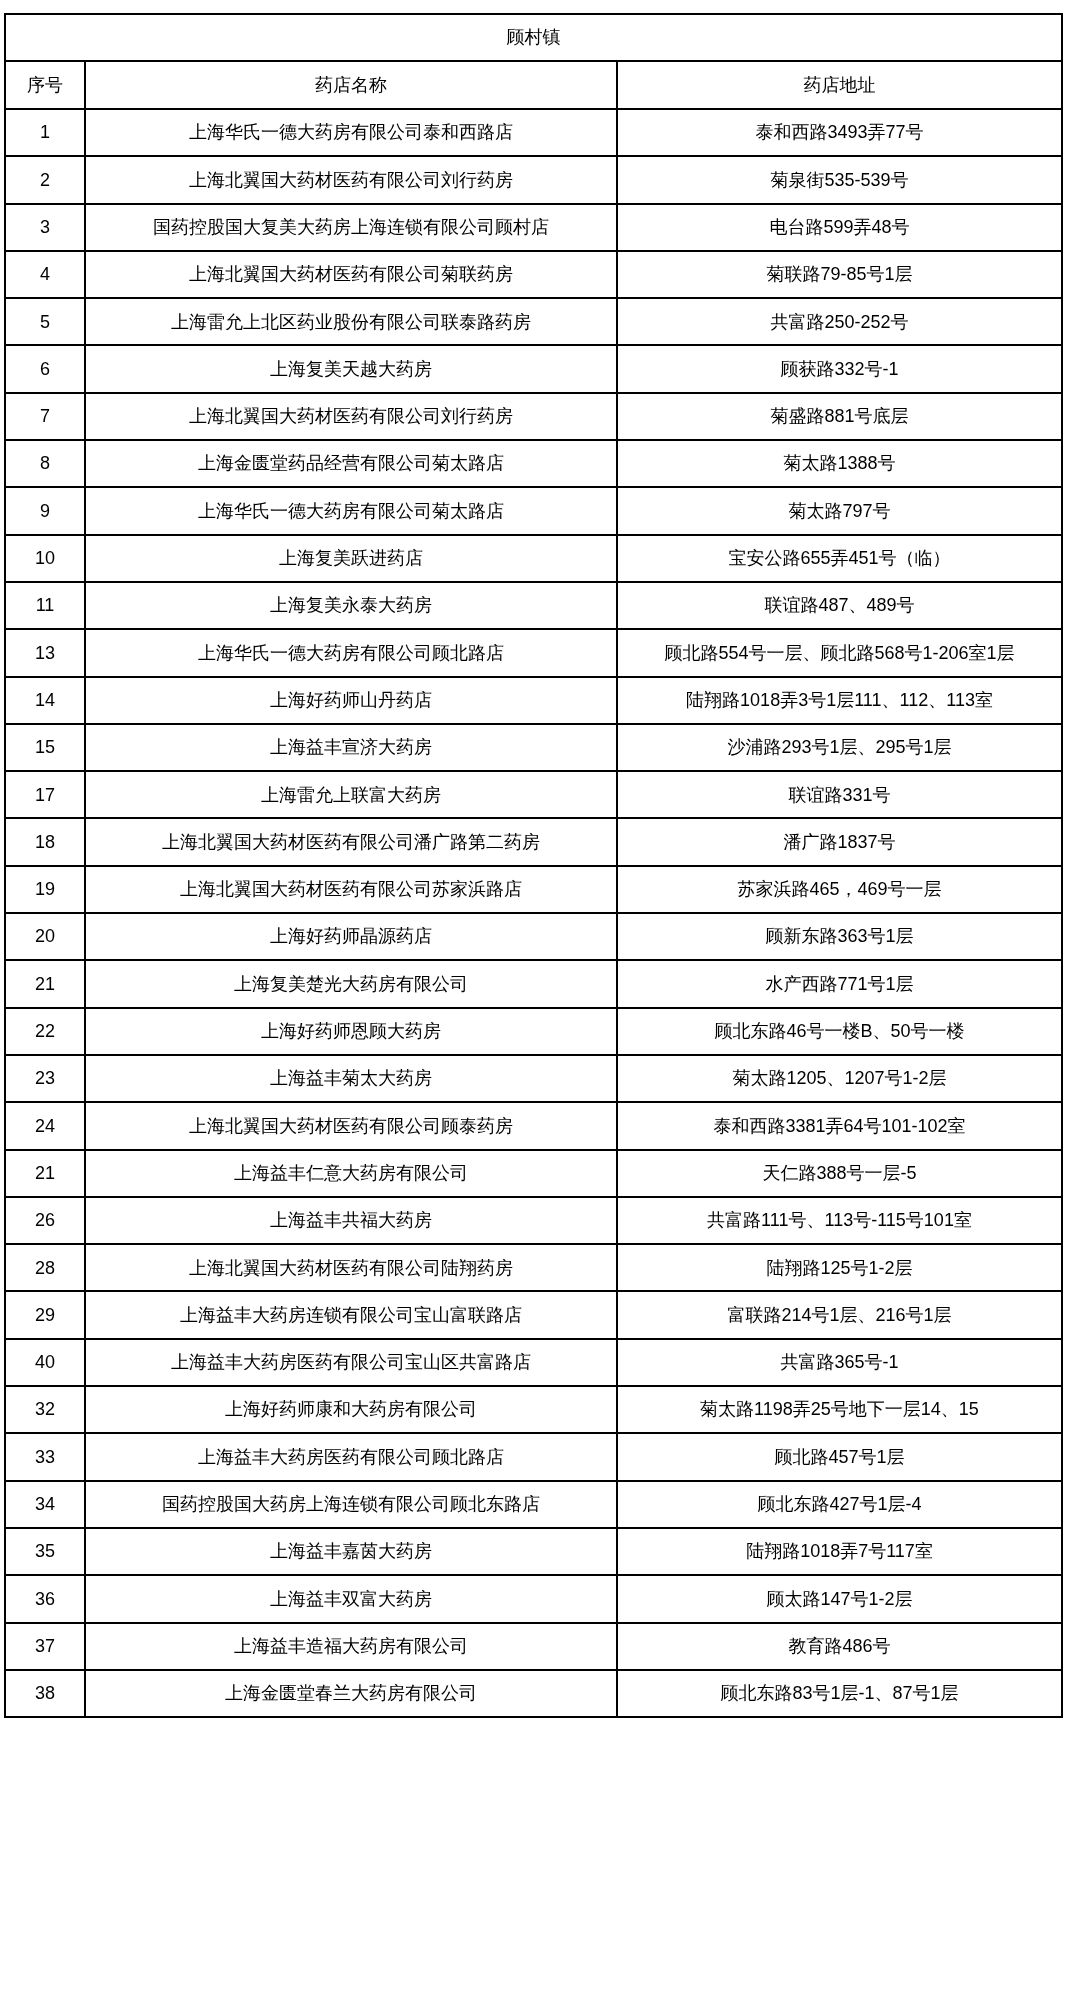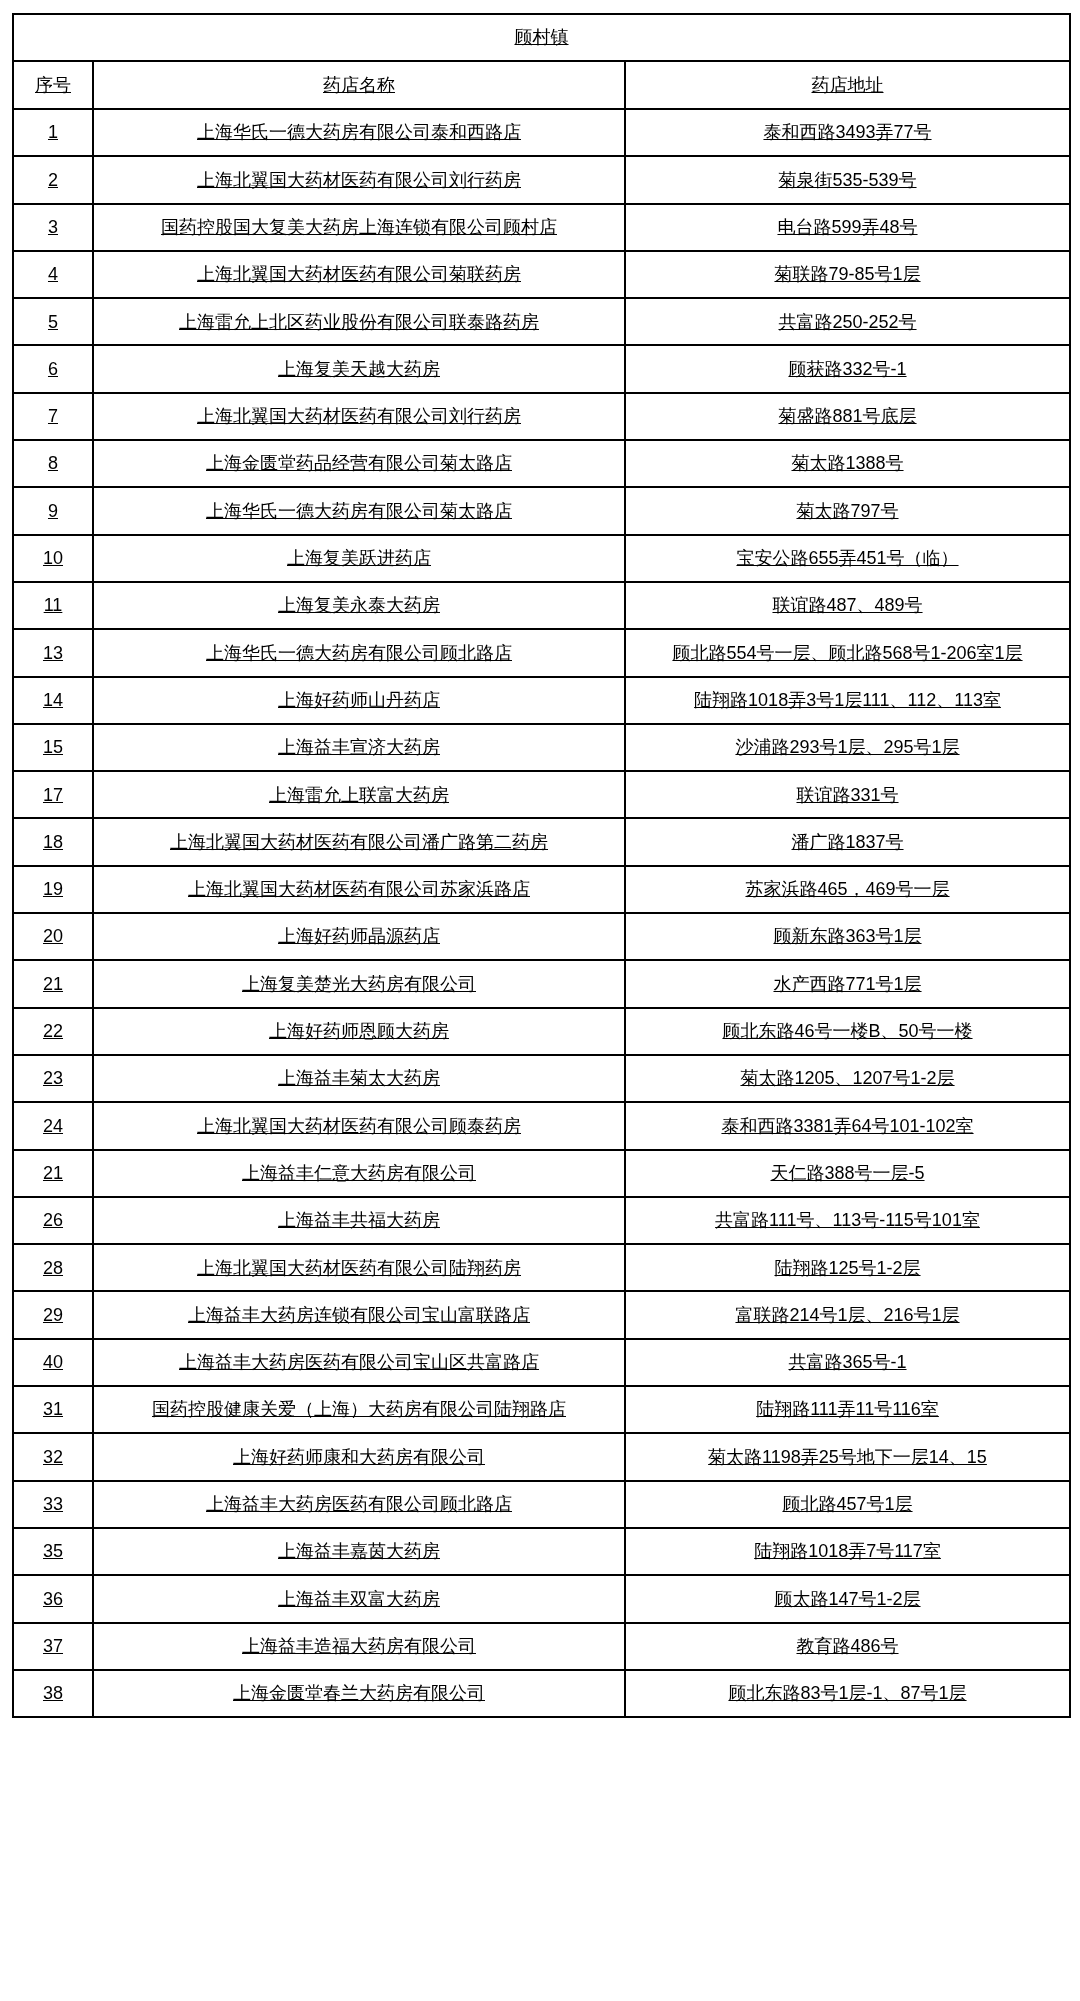--- a/index.html
+++ b/index.html
@@ -10,26 +10,25 @@
   .page {
     position: relative;
     width: 1080px;
     height: 2001px;
     background: #ffffff;
     font-family: "Liberation Sans", "DejaVu Sans", sans-serif;
     color: #000000;
   }
   table.ph-table {
     position: absolute;
-    left: 12px;
+    left: 4px;
     top: 13px;
     width: 1057px;
     border-collapse: collapse;
     table-layout: fixed;
-    text-decoration: underline;
   }
   table.ph-table th,
   table.ph-table td {
     border: 2px solid #000000;
     text-align: center;
     vertical-align: middle;
     padding: 0 4px;
     font-weight: normal;
     font-size: 18px;
     line-height: 1.25;
@@ -200,33 +199,33 @@
           <td>29</td>
           <td>上海益丰大药房连锁有限公司宝山富联路店</td>
           <td>富联路214号1层、216号1层</td>
         </tr>
         <tr>
           <td>40</td>
           <td>上海益丰大药房医药有限公司宝山区共富路店</td>
           <td>共富路365号-1</td>
         </tr>
         <tr>
-          <td>31</td>
-          <td>国药控股健康关爱（上海）大药房有限公司陆翔路店</td>
-          <td>陆翔路111弄11号116室</td>
-        </tr>
-        <tr>
           <td>32</td>
           <td>上海好药师康和大药房有限公司</td>
           <td>菊太路1198弄25号地下一层14、15</td>
         </tr>
         <tr>
           <td>33</td>
           <td>上海益丰大药房医药有限公司顾北路店</td>
           <td>顾北路457号1层</td>
+        </tr>
+        <tr>
+          <td>34</td>
+          <td>国药控股国大药房上海连锁有限公司顾北东路店</td>
+          <td>顾北东路427号1层-4</td>
         </tr>
         <tr>
           <td>35</td>
           <td>上海益丰嘉茵大药房</td>
           <td>陆翔路1018弄7号117室</td>
         </tr>
         <tr>
           <td>36</td>
           <td>上海益丰双富大药房</td>
           <td>顾太路147号1-2层</td>

